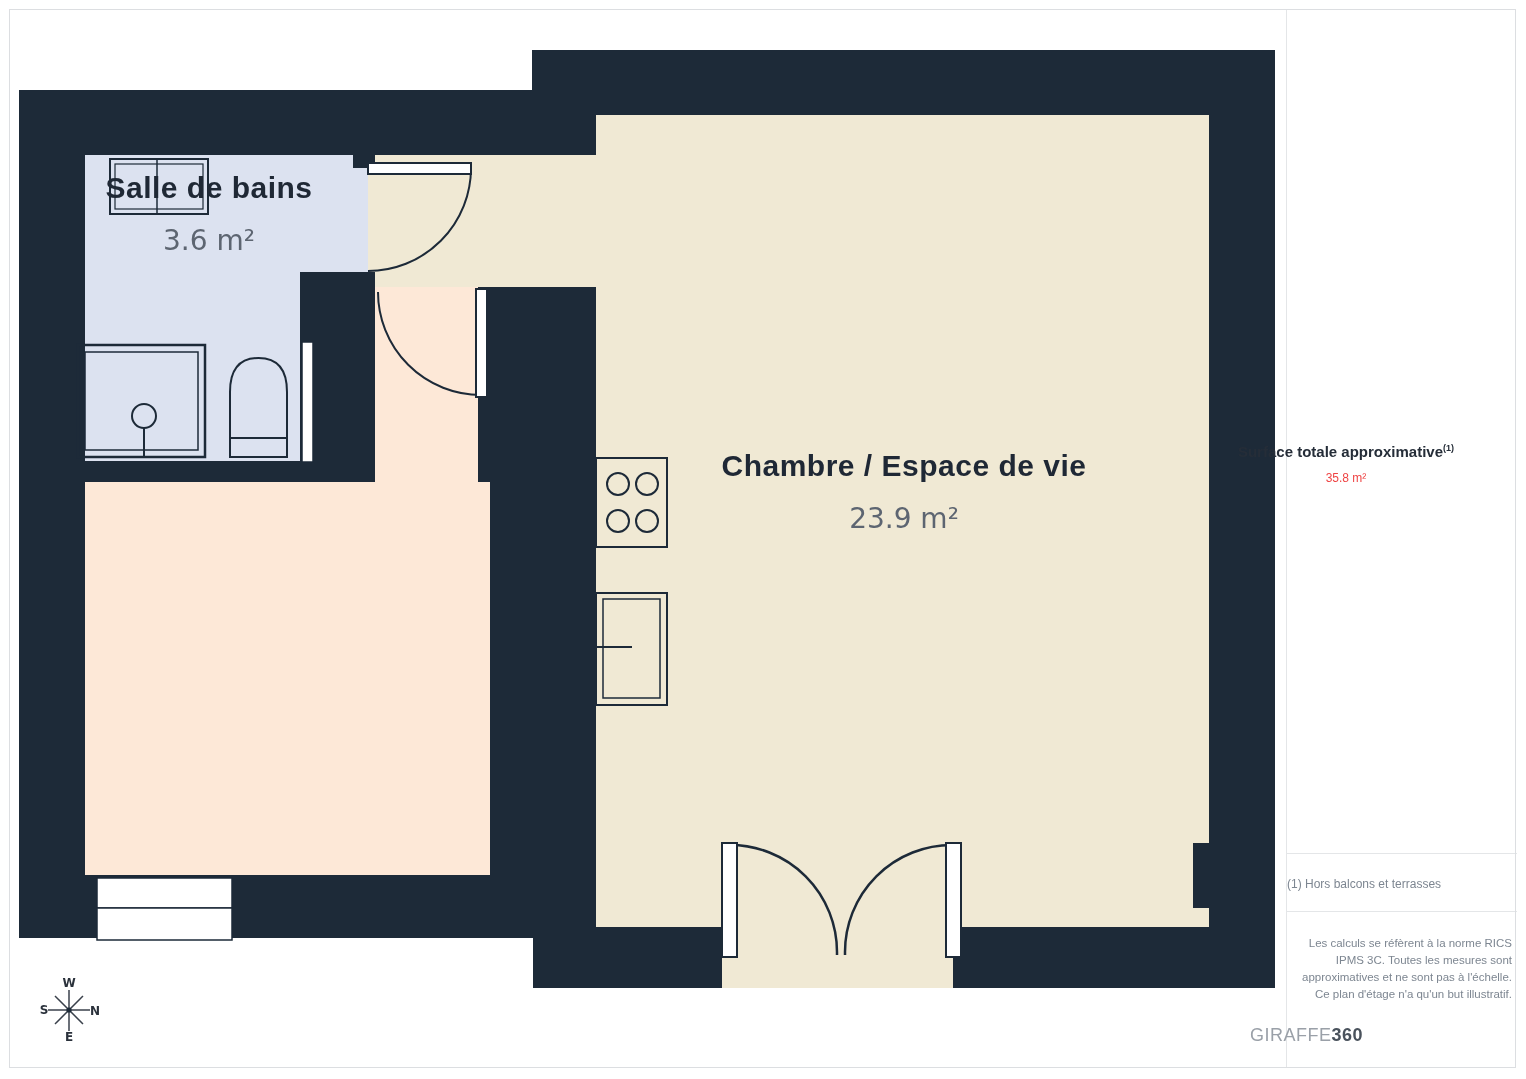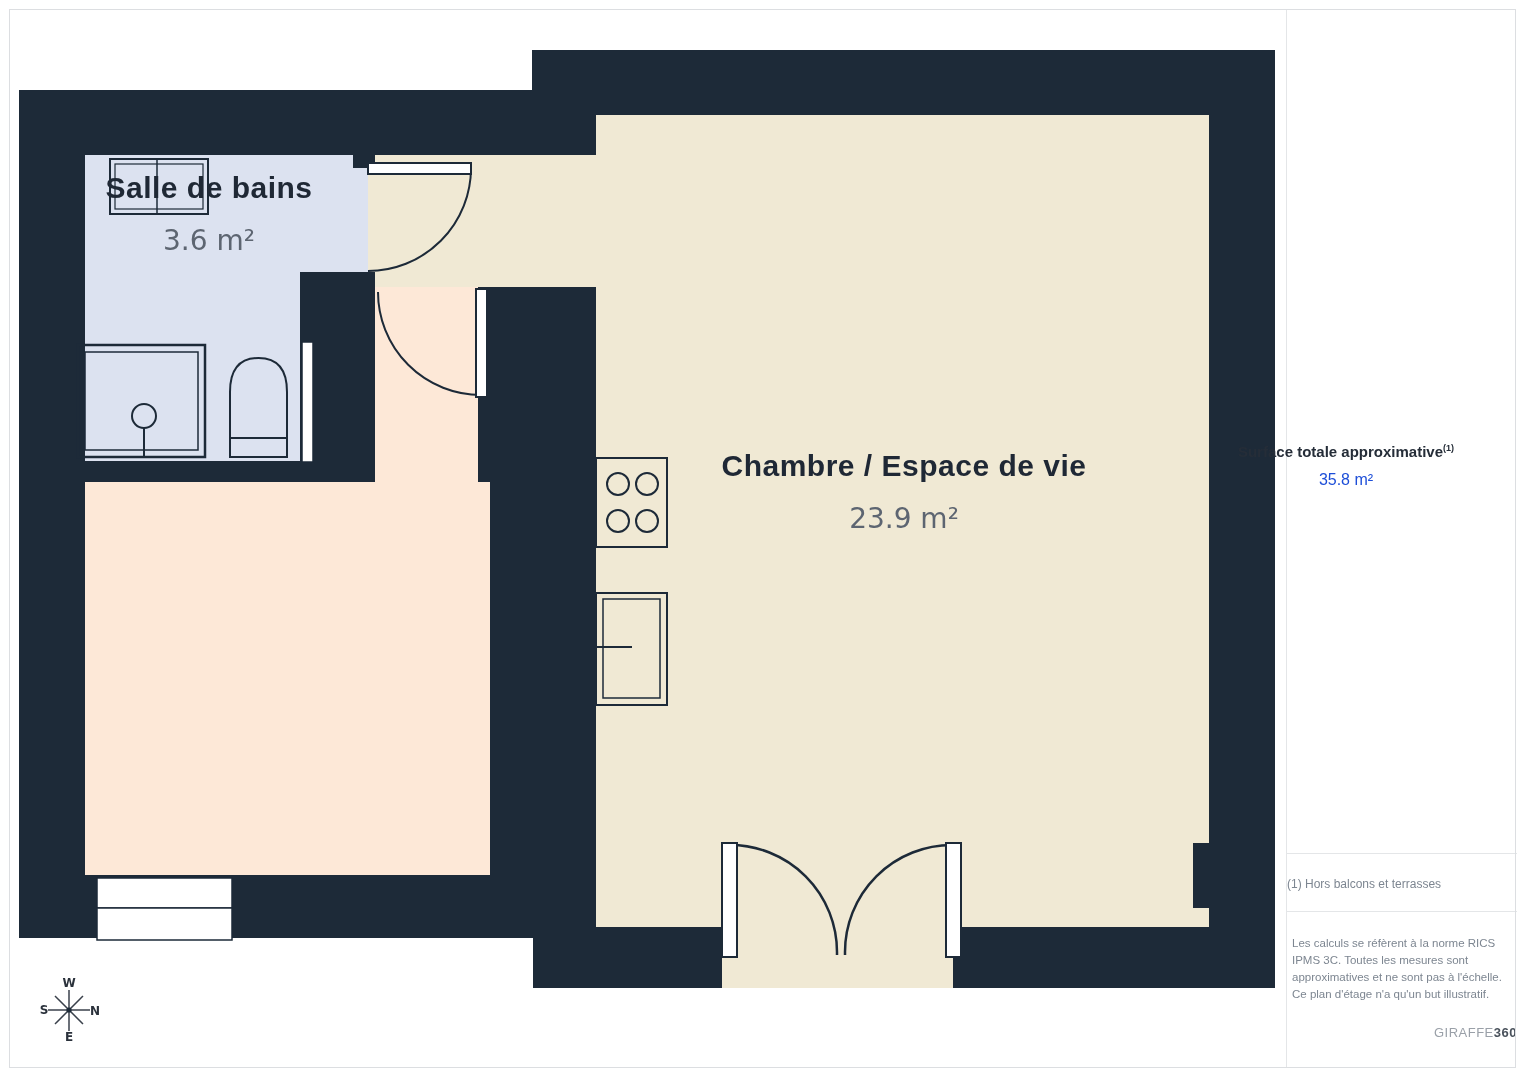--- a/index.html
+++ b/index.html
@@ -13,27 +13,27 @@
   .room-name{font-family:Liberation Sans, sans-serif;font-weight:bold;
              font-size:30px;line-height:34px;color:#1f2835;letter-spacing:0.5px;}
   .room-area{font-family:"DejaVu Sans","Liberation Sans",sans-serif;font-size:28px;
              line-height:32px;color:#5d6571;margin-top:20px;}
   
   .sidebar-border{position:absolute;left:1286px;top:10px;width:1px;height:1058px;background:#e4e6e8;}
   .sb-divider{position:absolute;left:1287px;width:230px;height:1px;background:#e4e6e8;}
   .sb-surface{position:absolute;left:1231px;top:399px;width:230px;text-align:center;margin-top:44px;}
   .sb-surface-title{font-size:15px;font-weight:bold;color:#252d38;}
   .sb-surface-title sup{font-size:9px;}
-  .sb-surface-value{font-size:16px;color:#1d4ed8;margin-top:11px;}
+  .sb-surface-value{font-size:12px;color:#ef4444;margin-top:11px;}
   .sb-footnote{position:absolute;left:1287px;top:877px;width:230px;text-align:left;
                font-size:12px;color:#7d8691;}
-  .sb-legal{position:absolute;left:1292px;top:935px;width:220px;text-align:left;
+  .sb-legal{position:absolute;left:1292px;top:935px;width:220px;text-align:right;
             font-size:11.5px;line-height:17px;color:#7d8691;}
-  .sb-brand{position:absolute;left:1287px;top:1025px;width:230px;text-align:right;
-            font-size:13px;letter-spacing:0.5px;}
+  .sb-brand{position:absolute;left:1250px;top:1025px;width:230px;text-align:left;
+            font-size:18px;letter-spacing:0.5px;}
   .sb-brand .b1{color:#9aa0a8;}
   .sb-brand .b2{color:#4a525c;font-weight:bold;}
   
   .compass-letter{position:absolute;transform:translate(-50%,-50%);
                   font-family:"DejaVu Sans","Liberation Sans",sans-serif;
                   font-size:12px;font-weight:bold;color:#2a313b;}
 </style>
 </head>
 <body>
 

